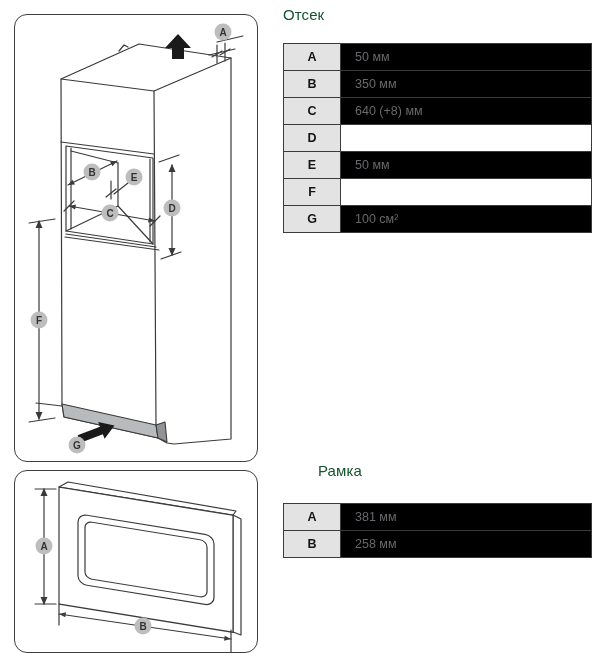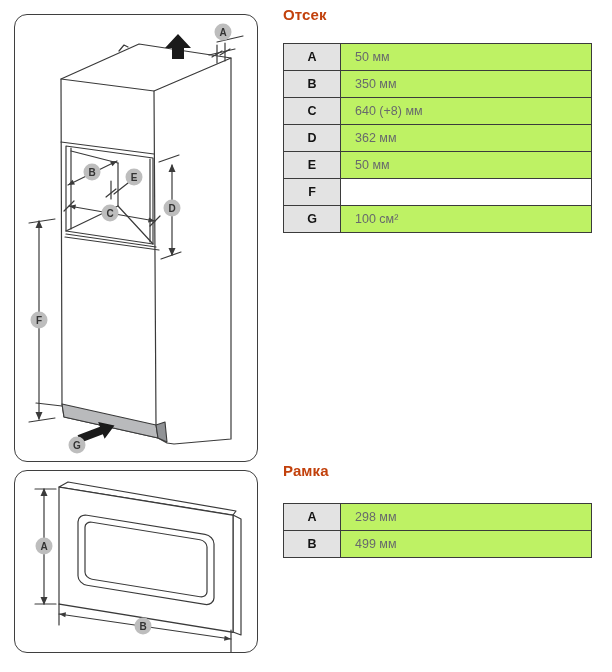--- a/index.html
+++ b/index.html
@@ -8,41 +8,41 @@
     font-family:"Liberation Sans", sans-serif;
     -webkit-font-smoothing:antialiased;
   }
   .panel{
     position:absolute;border:1.4px solid #3f3f3f;border-radius:13px;
     background:#ffffff;box-sizing:border-box;overflow:hidden;
   }
   #panel-cabinet{left:14px;top:14px;width:244px;height:448px;}
   #panel-frame{left:14px;top:470px;width:244px;height:183px;}
   .section-title{
-    position:absolute;left:283px;font-size:15px;font-weight:bold;color:#c2410c;
+    position:absolute;left:283px;font-size:15px;font-weight:normal;color:#14532d;
     letter-spacing:0.1px;
   }
   #title-compartment{top:6px;}
-  #title-frame{top:462px;}
+  #title-frame{top:462px;margin-left:35px;}
   .dim-table{
     position:absolute;left:283px;width:309px;box-sizing:border-box;
     border:1.6px solid #3b3b3b;background:#ffffff;
   }
   #table-compartment{top:43px;}
   #table-frame{top:503px;}
   .dim-row{display:grid;grid-template-columns:57px 1fr;height:26px;border-top:1.6px solid #3b3b3b;}
   .dim-row:first-child{border-top:none;}
   .cell-label{
     background:#e3e3e3;border-right:1.6px solid #3b3b3b;
     display:flex;align-items:center;justify-content:center;
     font-size:12.5px;font-weight:bold;color:#141414;
   }
   .cell-value{
     display:flex;align-items:center;padding-left:14px;
-    font-size:12.5px;color:#67696c;background:#bef264;
+    font-size:12.5px;color:#67696c;background:#000000;
   }
   svg{display:block;}
   .ln{stroke:#3a3a3a;stroke-width:1.2;fill:none;stroke-linecap:round;stroke-linejoin:round;}
   .lnw{stroke:#3a3a3a;stroke-width:1.2;fill:#ffffff;stroke-linecap:round;stroke-linejoin:round;}
   .fillblack{fill:#1a1a1a;stroke:none;}
   .arrh{fill:#3a3a3a;stroke:none;}
   .callout{fill:#bdbdbd;stroke:none;}
   .callout-txt{
     font-family:"Liberation Sans", sans-serif;font-size:10px;font-weight:bold;fill:#333333;
     text-anchor:middle;
@@ -205,39 +205,38 @@
   <div class="dim-row">
     <div class="cell-label">B</div>
     <div class="cell-value">350 мм</div>
   </div>
   <div class="dim-row">
     <div class="cell-label">C</div>
     <div class="cell-value">640 (+8) мм</div>
   </div>
   <div class="dim-row">
     <div class="cell-label">D</div>
-    <div class="cell-value">362 мм</div>
   </div>
   <div class="dim-row">
     <div class="cell-label">E</div>
     <div class="cell-value">50 мм</div>
   </div>
   <div class="dim-row">
     <div class="cell-label">F</div>
   </div>
   <div class="dim-row">
     <div class="cell-label">G</div>
     <div class="cell-value">100 см²</div>
   </div>
 </div>
 
 <div id="title-frame" class="section-title">Рамка</div>
 
 <div id="table-frame" class="dim-table">
   <div class="dim-row">
     <div class="cell-label">A</div>
-    <div class="cell-value">298 мм</div>
+    <div class="cell-value">381 мм</div>
   </div>
   <div class="dim-row">
     <div class="cell-label">B</div>
-    <div class="cell-value">499 мм</div>
+    <div class="cell-value">258 мм</div>
   </div>
 </div>
 
 </body></html>

